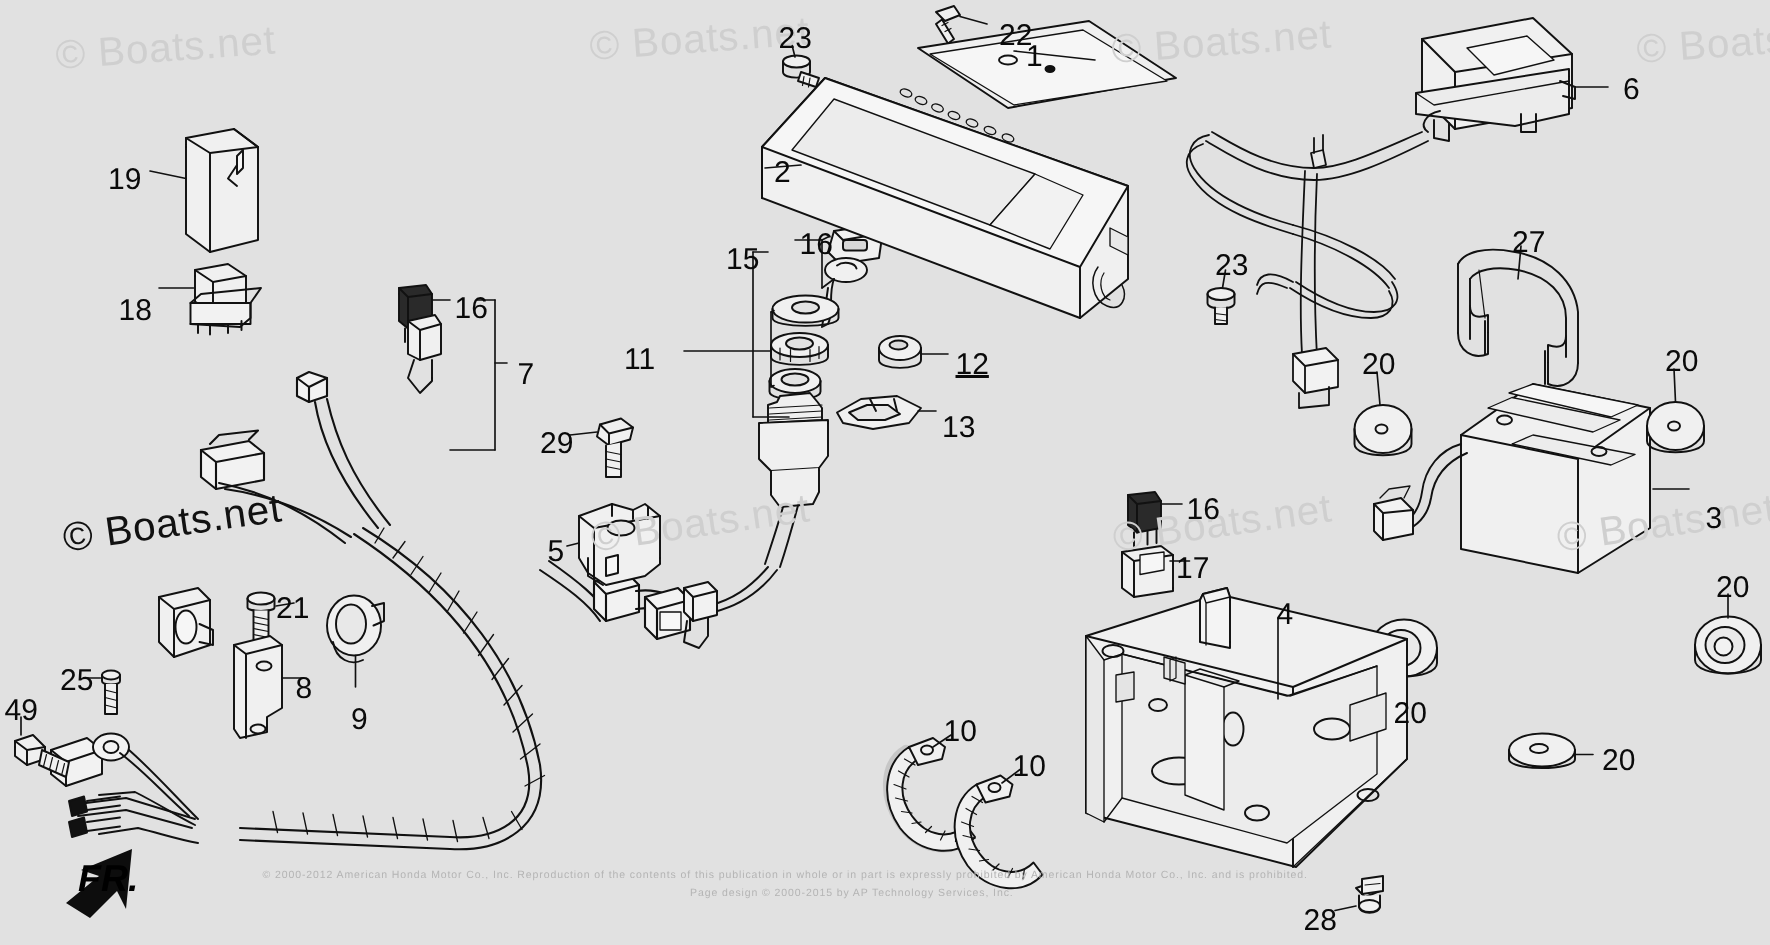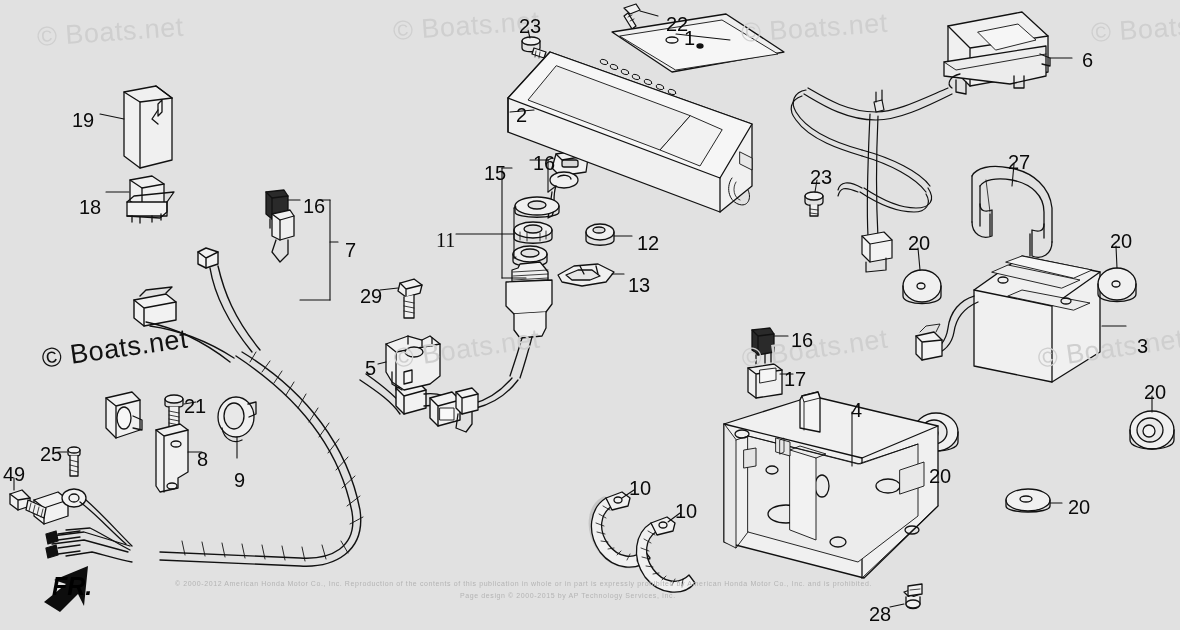--- a/index.html
+++ b/index.html
@@ -631,22 +631,22 @@
       <div class="callout" style="left: 516px; top: 105px;">2</div>
       <div class="callout" style="left: 1137px; top: 336px;">3</div>
       <div class="callout" style="left: 851px; top: 400px;">4</div>
       <div class="callout" style="left: 365px; top: 358px;">5</div>
       <div class="callout" style="left: 1082px; top: 50px;">6</div>
       <div class="callout" style="left: 345px; top: 240px;">7</div>
       <div class="callout" style="left: 197px; top: 449px;">8</div>
       <div class="callout" style="left: 234px; top: 470px;">9</div>
       <div class="callout" style="left: 629px; top: 478px;">10</div>
       <div class="callout" style="left: 675px; top: 501px;">10</div>
-      <div class="callout" style="left: 436px; top: 230px; font-family: Liberation Serif, serif;">11</div>
-      <div class="callout" style="left: 637px; top: 233px;">12</div>
+      <div class="callout" style="left: 416px; top: 230px;">11</div>
+      <div class="callout" style="left: 637px; top: 233px; text-decoration: underline;">12</div>
       <div class="callout" style="left: 628px; top: 275px;">13</div>
       <div class="callout" style="left: 484px; top: 163px;">15</div>
       <div class="callout" style="left: 533px; top: 153px;">16</div>
       <div class="callout" style="left: 303px; top: 196px;">16</div>
       <div class="callout" style="left: 791px; top: 330px;">16</div>
       <div class="callout" style="left: 784px; top: 369px;">17</div>
       <div class="callout" style="left: 79px; top: 197px;">18</div>
       <div class="callout" style="left: 72px; top: 110px;">19</div>
       <div class="callout" style="left: 908px; top: 233px;">20</div>
       <div class="callout" style="left: 1110px; top: 231px;">20</div>

